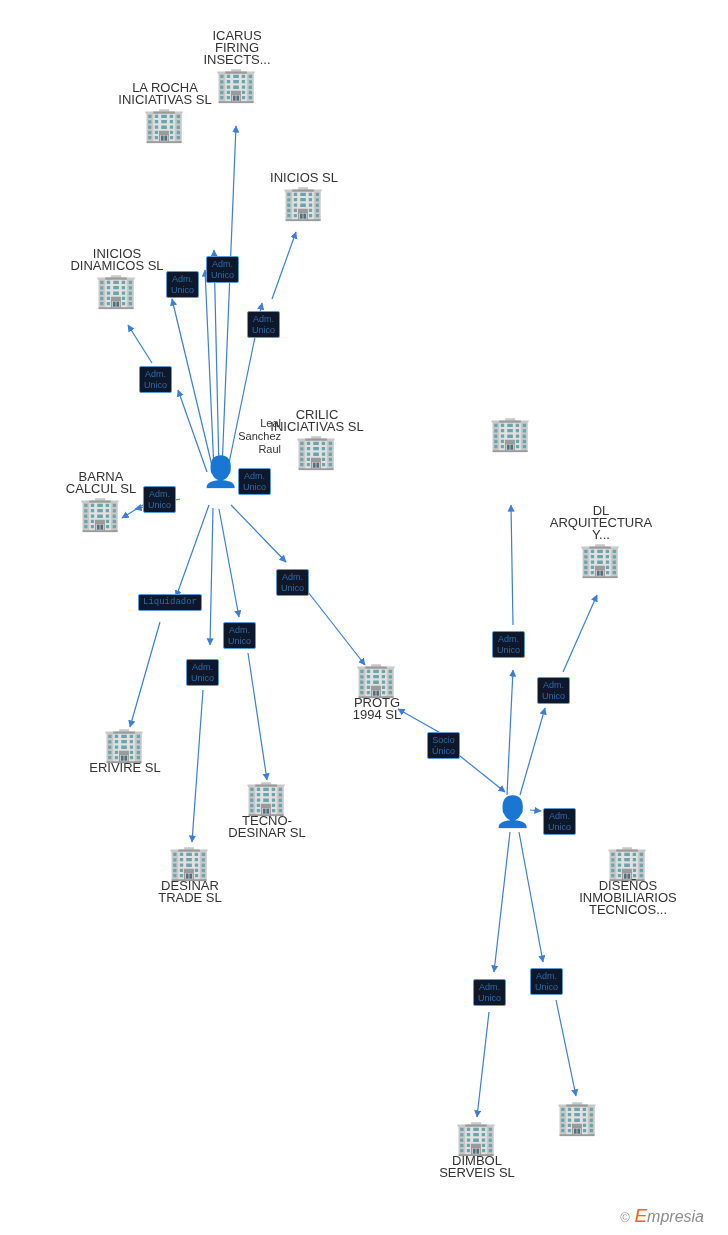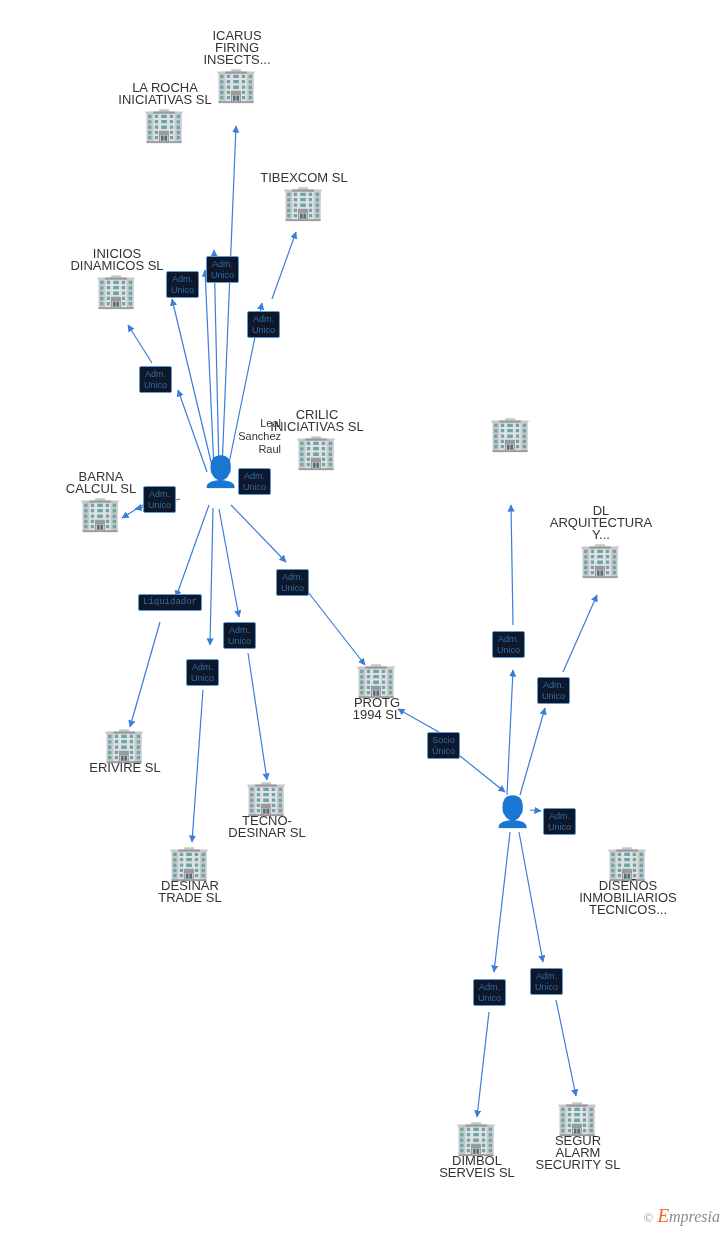--- a/index.html
+++ b/index.html
@@ -70,25 +70,25 @@
     font-size: 9px;
     line-height: 10.5px;
     padding: 2px 4px;
     border-radius: 2px;
     text-align: center;
     white-space: pre-line;
     box-sizing: border-box;
   }
   .watermark {
     position: absolute;
-    right: 8px;
+    right: 24px;
     bottom: 8px;
     font-size: 16px;
     color: #9a9a9a;
-    font-family: Liberation Serif, serif;
+    font-family: Liberation Sans, sans-serif;
     white-space: nowrap;
   }
   .watermark .c {
     color: #9a9a9a;
     font-size: 13px;
   }
   .watermark .brand {
     color: #8c8c8c;
     font-style: italic;
   }
@@ -163,21 +163,21 @@
     <span class="glyph">🏢</span>
   </div>
 
   <div class="node top-label" style="left:165px; top:82px;">
     <span class="caption">LA ROCHA
 INICIATIVAS SL</span>
     <span class="glyph">🏢</span>
   </div>
 
   <div class="node top-label" style="left:304px; top:172px;">
-    <span class="caption">TIBEXCOM  SL</span>
+    <span class="caption">INICIOS  SL</span>
     <span class="glyph">🏢</span>
   </div>
 
   <div class="node top-label" style="left:117px; top:248px;">
     <span class="caption">INICIOS
 DINAMICOS SL</span>
     <span class="glyph">🏢</span>
   </div>
 
   <div class="node top-label" style="left:317px; top:409px;">
@@ -245,23 +245,20 @@
   </div>
 
   <div class="node" style="left:477px; top:1120px;">
     <span class="glyph">🏢</span>
     <span class="caption">DIMBOL
 SERVEIS SL</span>
   </div>
 
   <div class="node" style="left:578px; top:1100px;">
     <span class="glyph">🏢</span>
-    <span class="caption">SEGUR
-ALARM
-SECURITY  SL</span>
   </div>
 
   <div class="edge-label" style="left:166px; top:271px;">Adm.
 Unico</div>
   <div class="edge-label" style="left:206px; top:256px;">Adm.
 Unico</div>
   <div class="edge-label" style="left:247px; top:311px;">Adm.
 Unico</div>
   <div class="edge-label" style="left:139px; top:366px;">Adm.
 Unico</div>

